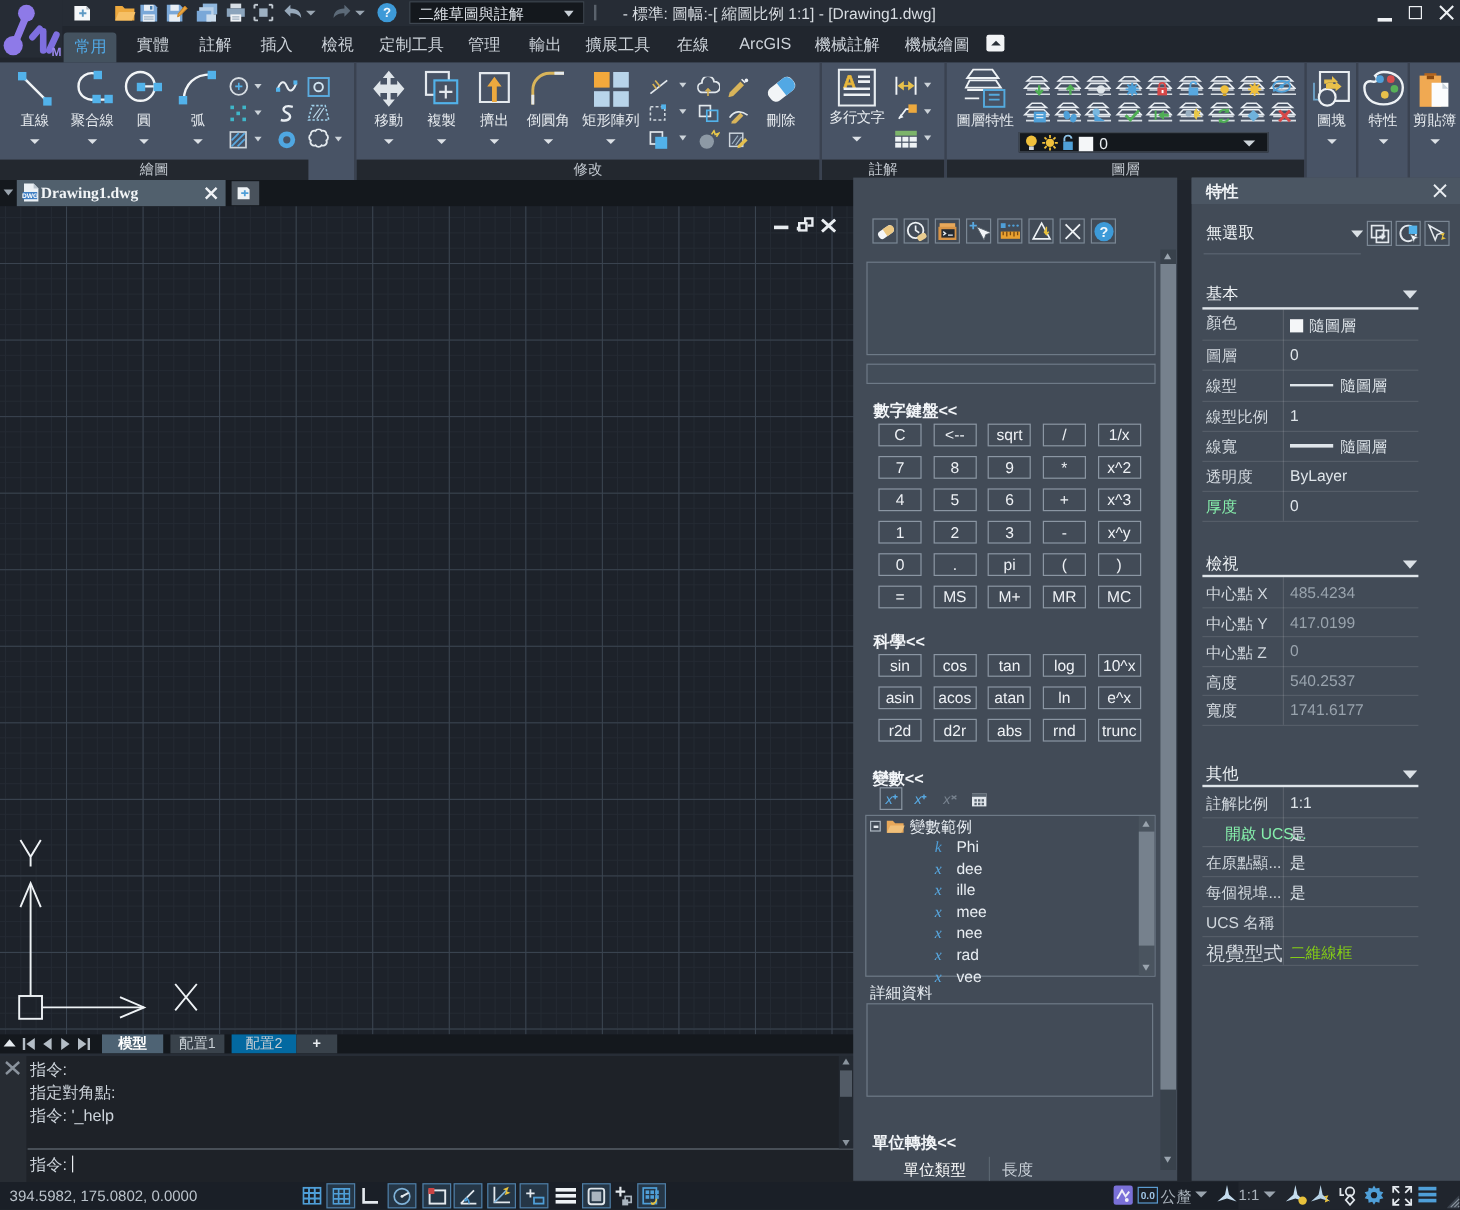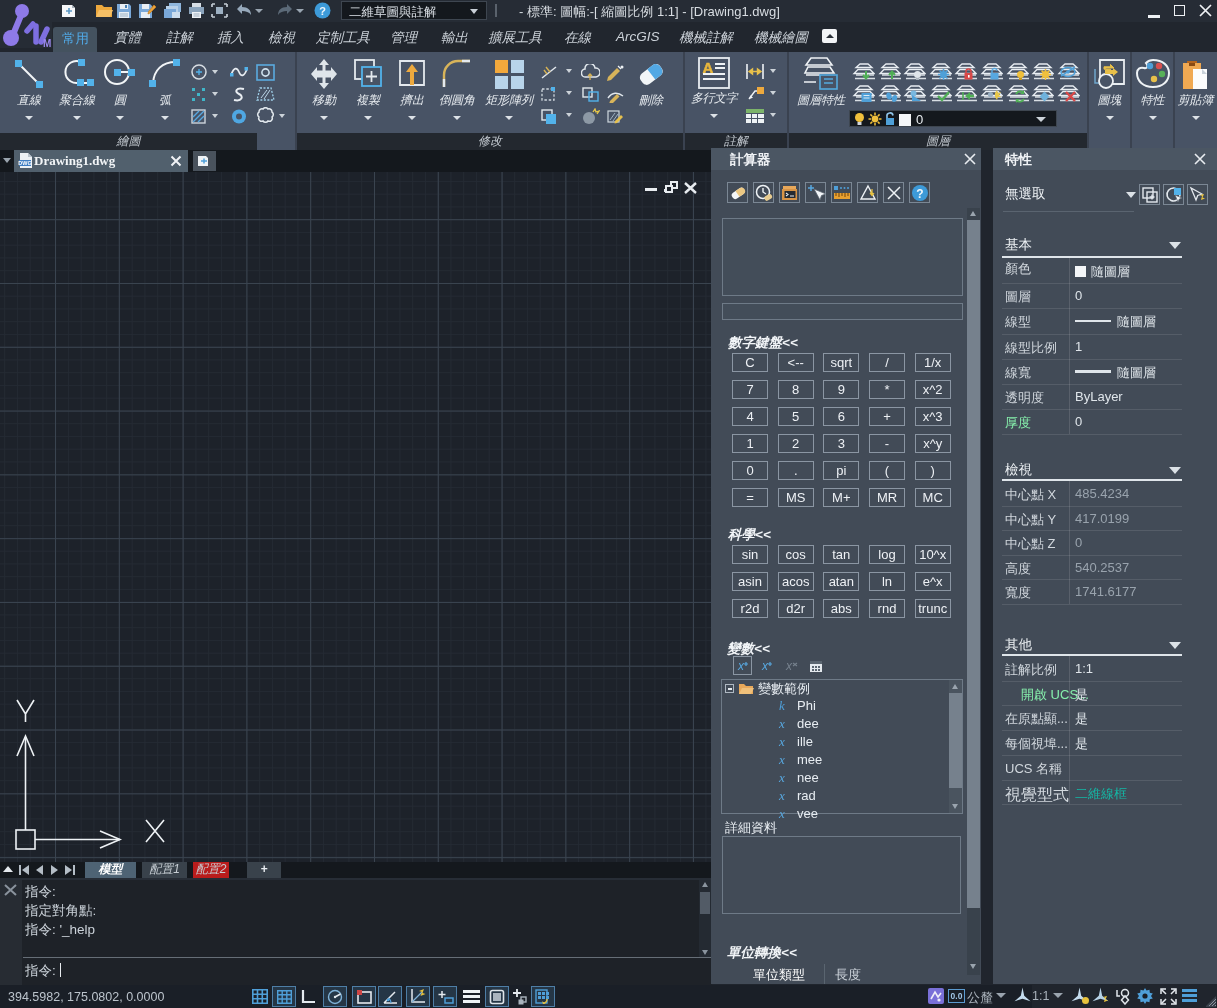--- a/index.html
+++ b/index.html
@@ -5,21 +5,21 @@
   * { margin:0; padding:0; box-sizing:border-box; }
   html,body { width:1217px; height:1008px; overflow:hidden; background:#20252d;
     font-family:"Liberation Sans", sans-serif; }
   .abs { position:absolute; }
   #app { position:relative; width:1217px; height:1008px; }
 
   
   #titlebar { left:0; top:0; width:1217px; height:22px; background:#262c35; }
   #logo { left:0; top:0; width:52px; height:48px; background:#262c35; z-index:5; }
   #titletext { left:519px; top:3px; color:#d8dde2; font-size:13px; white-space:nowrap; }
-  .rtab,.ltab,.sechead,.plabel,.bigbtn .lab { white-space:nowrap;font-style:italic; }
+  .rtab,.ltab,.sechead,.plabel,.bigbtn .lab { white-space:nowrap; }
 
   
   #tabrow { left:0; top:22px; width:1217px; height:30px; background:#21262e; }
   .rtab { position:absolute; top:7px; color:#ccd2d9; font-size:13.5px; white-space:nowrap; }
   #activetab { position:absolute; left:53px; top:5px; width:44px; height:25px; background:#44525f; border-radius:3px 3px 0 0; }
   #activetab span { position:absolute; left:9px; top:3px; color:#51a8e4; font-size:13.5px; }
 
   
   #ribbon { left:0; top:52px; width:1217px; height:98px; background:#485365; }
   .plabel { position:absolute; top:81px; height:17px; background:#23282f; color:#c3c9d0;
@@ -707,21 +707,21 @@
         <rect x="1" y="0" width="2" height="10"></rect>
           <path d="M11 0L4 5l7 5z"></path>
         <path d="M25 0l-7 5 7 5z"></path>
         <path d="M33 0l7 5-7 5z"></path>
         <path d="M47 0l7 5-7 5z"></path>
           <rect x="55" y="0" width="2" height="10"></rect>
       </g>
     </svg>
     <div class="ltab" style="left:85px;width:51px;background:#4e6374;color:#fff;font-weight:bold">模型</div>
     <div class="ltab" style="left:142px;width:45px;background:#39424b">配置1</div>
-    <div class="ltab" style="left:193px;width:36px;background:#b91c1c">配置2</div>
+    <div class="ltab" style="left:193px;width:54px;background:#0369a1">配置2</div>
     <div class="ltab" style="left:247px;width:34px;background:#39424b;color:#e8ecf0;font-weight:bold">+</div>
   </div>
   <div id="cmdwin" class="abs">
     <div class="abs" style="left:0;top:0;width:712px;height:2px;background:#272d36"></div>
     <div class="abs" style="left:0;top:2px;width:22px;height:105px;background:#272c33"></div>
     <svg class="abs" style="left:4px;top:6px" width="13" height="12" viewBox="0 0 13 12">
       <path d="M1 1l11 10M12 1L1 11" stroke="#8a939d" stroke-width="2"></path>
     </svg>
     <div id="cmdhist">指令:<br>指定對角點:<br>指令: '_help</div>
     <div class="abs" style="left:23px;top:79px;width:689px;height:1px;background:#666e77"></div>
@@ -868,26 +868,20 @@
         <div style="height:3px;background:#4f9fd8;margin-bottom:2px"></div>
         <div style="height:3px;background:#4f9fd8"></div>
       </div>
       <svg class="abs" style="left:1206px;top:11px" width="11" height="11" viewBox="0 0 11 11">
         <path d="M10 0v11H-1z" fill="#3a424c"></path>
         <path d="M3 10l7-7M6 10l4-4M9 10l1-1" stroke="#8a949e" stroke-width="1"></path>
       </svg>
     </div>
   </div>
   <div id="calc" class="abs palette">
-    <div class="paltitle">
-        <span class="t">計算器</span>
-      <svg class="palX" style="left:252px" width="14" height="14" viewBox="0 0 14 14">
-          <path d="M2 2l10 10M12 2L2 12" stroke="#e8ecf0" stroke-width="1.6"></path>
-        </svg>
-    </div>
 
     <div class="cbtn" style="left:16px">
         <svg width="18" height="18" viewBox="0 0 18 18">
           <g transform="rotate(-35 9 9)">
             <rect x="2" y="6" width="14" height="7" rx="3" fill="#f4f6f8"></rect>
             <path d="M8 6h5a3.5 3.5 0 0 1 0 7H8z" fill="#ecc883"></path>
           </g>
         </svg>
       </div>
     <div class="cbtn" style="left:42px">
@@ -1154,18 +1148,18 @@
         <div class="abs" style="left:12px;top:562.4000000000001px;color:#d2d8de;font-size:13px;white-space:nowrap">在原點顯...</div>
         <div class="abs" style="left:82px;top:562.4000000000001px;color:#dfe5ea;font-size:13px;white-space:nowrap">是</div>
         <div class="abs" style="left:9px;top:582.1000000000001px;width:180px;height:1px;background:rgba(255,255,255,0.10)"></div>
         <div class="abs" style="left:12px;top:587.1000000000001px;color:#d2d8de;font-size:13px;white-space:nowrap">每個視埠...</div>
         <div class="abs" style="left:82px;top:587.1000000000001px;color:#dfe5ea;font-size:13px;white-space:nowrap">是</div>
         <div class="abs" style="left:9px;top:606.8000000000002px;width:180px;height:1px;background:rgba(255,255,255,0.10)"></div>
         <div class="abs" style="left:12px;top:611.8000000000002px;color:#d2d8de;font-size:13px;white-space:nowrap">UCS 名稱</div>
         <div class="abs" style="left:82px;top:611.8000000000002px;color:#dfe5ea;font-size:13px;white-space:nowrap"></div>
         <div class="abs" style="left:9px;top:631.5000000000002px;width:180px;height:1px;background:rgba(255,255,255,0.10)"></div>
         <div class="abs" style="left:12px;top:636.5000000000002px;color:#d2d8de;font-size:16px;white-space:nowrap">視覺型式</div>
-        <div class="abs" style="left:82px;top:636.5000000000002px;color:#14b8a6;font-size:13px;white-space:nowrap">二維線框</div>
+        <div class="abs" style="left:82px;top:636.5000000000002px;color:#84cc16;font-size:13px;white-space:nowrap">二維線框</div>
         <div class="abs" style="left:9px;top:656.2000000000003px;width:180px;height:1px;background:rgba(255,255,255,0.10)"></div>
         <div class="abs" style="left:76px;top:508px;width:1px;height:148.20000000000027px;background:rgba(255,255,255,0.12)"></div>
       </div>
   </div>
 </div>
 
 </body></html>

